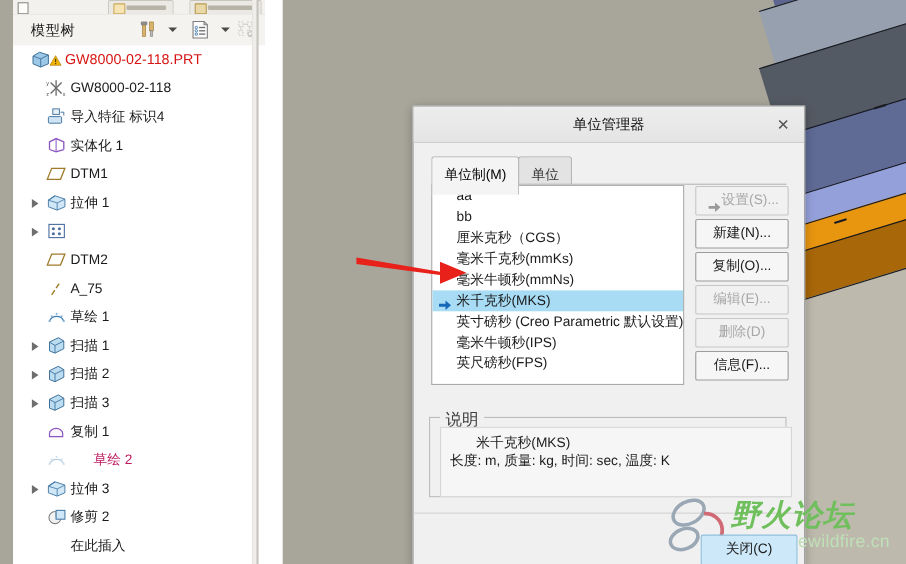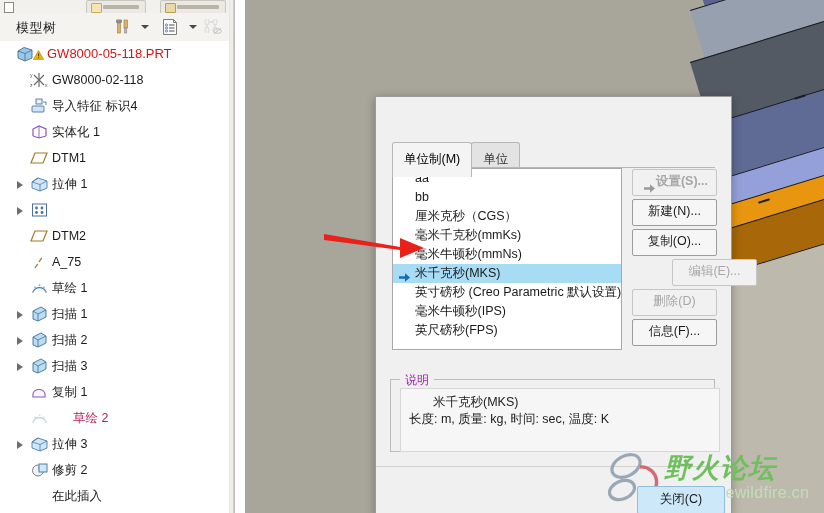--- a/index.html
+++ b/index.html
@@ -9,21 +9,21 @@
     background:#a8a69b;
     font-size:12px;color:#222;
     -webkit-font-smoothing:antialiased;
   }
   
   #viewport{position:absolute;left:235px;top:0;width:589px;height:513px;background:#a8a69b;overflow:hidden;}
   .band{position:absolute;left:0;width:160%;height:46px;transform-origin:0 0;border-top:1.5px solid #16181e;border-bottom:1.5px solid #16181e;}
   .hatch{position:absolute;width:12px;height:2px;background:#1b1d22;border-radius:1px;}
 
   
-  #leftpanel{position:absolute;left:0;top:0;width:245px;height:513px;background:#ffffff;}
+  #leftpanel{position:absolute;left:12px;top:0;width:245px;height:513px;background:#ffffff;}
   #tabstrip{position:absolute;left:0;top:0;width:229px;height:13px;background:#f2f1ee;border-bottom:1px solid #c6c4bd;overflow:hidden;}
   .mini-tab{position:absolute;top:0;height:13px;background:#ebe9e3;border:1px solid #c9c6bd;border-bottom:none;border-radius:2px 2px 0 0;}
   .mini-tab .sq{position:absolute;left:4px;top:2px;width:9px;height:8px;background:#f6e4b4;border:1px solid #caa95a;border-radius:1px;}
   .mini-tab .sq2{position:absolute;left:4px;top:2px;width:9px;height:8px;background:#e9d9a8;border:1px solid #b79b52;border-radius:1px;}
   .mini-tab .txtline{position:absolute;left:16px;top:4px;height:4px;background:#b8b4a8;border-radius:1px;}
   #mt-corner{position:absolute;left:4px;top:2px;width:8px;height:9px;border:1px solid #8d8a82;background:#fdfdfc;}
 
   #treehead{position:absolute;left:0;top:13px;width:229px;height:28px;background:#f4f3f0;border-bottom:1px solid #d4d2cb;}
   #treehead .title{position:absolute;left:16px;top:6px;font-size:13px;color:#1d1d1d;letter-spacing:.5px;}
   .tb-ico{position:absolute;top:5px;cursor:default;}
@@ -56,21 +56,21 @@
   .litem{position:relative;height:19px;line-height:19px;padding-left:22px;font-size:12.5px;color:#1a1a1a;white-space:nowrap;cursor:default;}
   .litem.sel{background:#a8dcf5;}
   .litem .arw{position:absolute;left:6px;top:5px;width:11px;height:9px;}
 
   .dbtn{position:absolute;left:256px;width:83px;height:25px;line-height:23px;text-align:center;font-size:12.5px;background:#f6f6f6;border:1px solid #9c9c9c;border-radius:2px;color:#1a1a1a;cursor:pointer;}
   .dbtn.dis{color:#a7a7a7;background:#f1f1f1;border-color:#c6c6c6;cursor:default;}
   .dbtn .sa{position:absolute;left:11px;top:8px;width:11px;height:9px;}
 
   #descbox{position:absolute;left:14px;top:275px;width:325px;height:80px;}
   #descbox .frame{position:absolute;left:0;top:7px;width:323px;height:71px;border:1px solid #bcbcbc;}
-  #descbox .leg{position:absolute;left:10px;top:0;padding:0 5px;background:#f0f0f0;font-size:12px;color:#a21caf;}
+  #descbox .leg{position:absolute;left:10px;top:0;padding:0 5px;background:#f0f0f0;font-size:15px;color:#404040;}
   #descinner{position:absolute;left:10px;top:16px;width:302px;height:52px;background:#f6f6f6;border:1px solid #d6d6d6;padding:5px 8px;font-size:12.5px;color:#1c1c1c;line-height:17px;}
   #descinner .ln1{padding-left:24px;}
 
   #dlg-footsep{position:absolute;left:0;top:369px;width:355px;height:1px;background:#d2d2d2;}
   #closebtn{position:absolute;left:637px;top:486px;width:86px;height:26px;line-height:24px;text-align:center;font-size:12.5px;background:#cde8f8;border:1px solid #8ec0dd;border-radius:2px;color:#1a1a1a;cursor:pointer;z-index:40;}
 
   
   #redarrow{position:absolute;left:322px;top:228px;width:104px;height:34px;z-index:30;pointer-events:none;}
 
   
@@ -155,21 +155,21 @@
       <div class="row root">
         <span class="ico"><svg width="19" height="18" viewBox="0 0 19 18">
             <path d="M2 6 L8 2.5 L16 5 L16 13 L9 16 L2 13 Z" fill="#9cc8e8" stroke="#3f6f96" stroke-width=".9"></path>
             <path d="M2 6 L9 8.5 L16 5 M9 8.5 L9 16" fill="none" stroke="#3f6f96" stroke-width=".8"></path>
           </svg></span>
         <span style="position: absolute; left: 33px; top: 2px;"><svg width="11" height="10" viewBox="0 0 11 10">
             <path d="M5.5 .6 L10.6 9.4 L.4 9.4 Z" fill="#f2b307" stroke="#a87c06" stroke-width=".6"></path>
             <rect x="5" y="3.4" width="1.1" height="3" fill="#5a4200"></rect>
             <rect x="5" y="7.2" width="1.1" height="1.1" fill="#5a4200"></rect>
           </svg></span>
-        <span class="lbl" style="left: 47px;">GW8000-05-118.PRT</span>
+        <span class="lbl" style="left: 47px;">GW8000-02-118.PRT</span>
       </div>
       <div class="row ind1">
         <span class="ico"><svg width="19" height="18" viewBox="0 0 19 18">
             <path d="M4 14 L14 4 M4 4 L14 14" stroke="#6a6a6a" stroke-width="1.2"></path>
             <path d="M9 2 v14" stroke="#6a6a6a" stroke-width="1.2"></path>
             <text x="0" y="6" font-size="5" fill="#4a4a4a">y</text>
             <text x="0" y="16" font-size="5" fill="#4a4a4a">z</text>
             <text x="15" y="16" font-size="5" fill="#4a4a4a">x</text>
           </svg></span>
         <span class="lbl">GW8000-02-118</span>
@@ -305,20 +305,24 @@
       </div>
     </div>
 </div>
 
 <div id="panel-divider">
     <div class="grip"></div>
   </div>
 
 <div id="dialog">
 
+  <div id="dlg-title">
+    <div class="t">单位管理器</div>
+    <div id="dlg-close">✕</div>
+  </div>
 
   <div id="tabs">
       <div class="tab active"><span>单位制(M)</span></div>
       <div class="tab"><span>单位</span></div>
     </div>
   <div id="tabline"></div>
 
   <div id="listbox">
       <div class="litem"><span>aa</span></div>
       <div class="litem"><span>bb</span></div>
@@ -340,24 +344,24 @@
     <div class="leg">说明</div>
     <div id="descinner">
       <div class="ln1">米千克秒(MKS)</div>
       <div>长度: m, 质量: kg, 时间: sec, 温度: K</div>
     </div>
   </div>
 
   <div id="dlg-footsep"></div>
 <div class="dbtn dis" style="top: 72px;"><span class="sa"><svg width="11" height="9" viewBox="0 0 11 9">
           <path d="M0 3.2 h6 v-3 l5 4.3 l-5 4.3 v-3 h-6 z" fill="#9a9a9a"></path>
-        </svg></span><span style="margin-left: 15px; font-weight: bold;">设置(S)...</span></div>
+        </svg></span><span style="margin-left: 15px;">设置(S)...</span></div>
     <div class="dbtn" style="top: 102px;"><span>新建(N)...</span></div>
     <div class="dbtn" style="top: 132px;"><span>复制(O)...</span></div>
-    <div class="dbtn dis" style="top: 162px; margin-left: 40px;"><span>编辑(E)...</span></div>
+    <div class="dbtn dis" style="top: 162px;"><span>编辑(E)...</span></div>
     <div class="dbtn dis" style="top: 192px;"><span>删除(D)</span></div>
     <div class="dbtn" style="top: 222px;"><span>信息(F)...</span></div>
   </div>
 
 <div id="closebtn">关闭(C)</div>
 
 <svg id="redarrow" viewBox="0 0 104 34">
   <path d="M2 6 L78 19 L78 10 L102 20 L78 30 L78 22 L2 12 Z" fill="#e8211a"></path>
 </svg>
 

